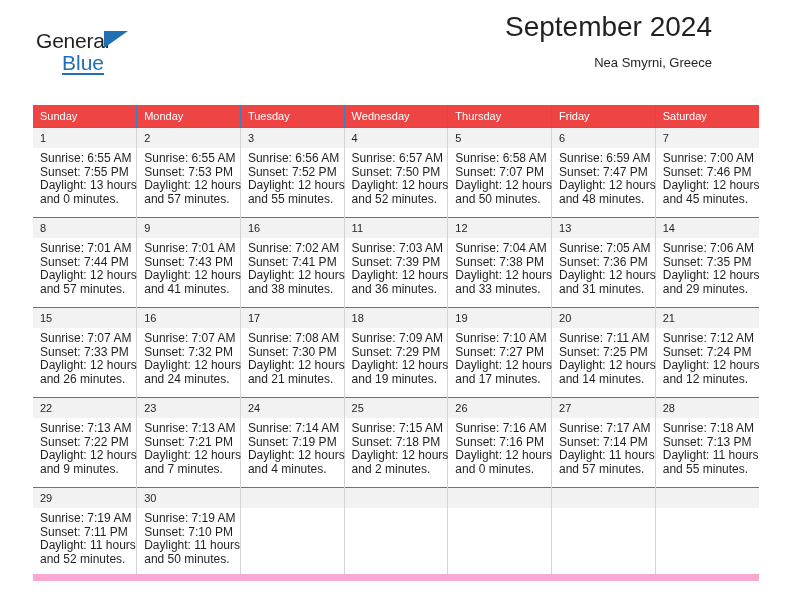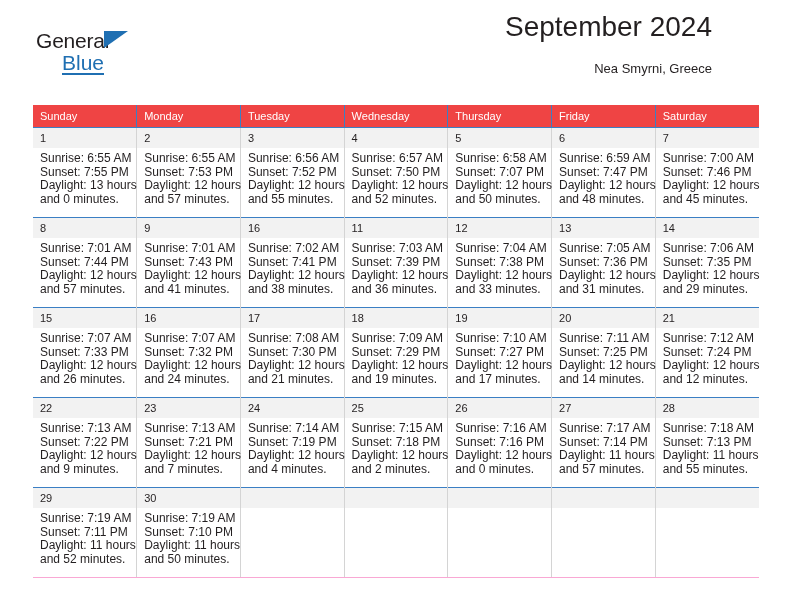--- a/index.html
+++ b/index.html
@@ -76,21 +76,21 @@
     font-size: 28px;
     font-weight: normal;
     color: #231f20;
     line-height: 34px;
     white-space: nowrap;
   }
   .cal-subtitle {
     font-size: 13px;
     color: #231f20;
     line-height: 18px;
-    margin-top: 16px;
+    margin-top: 10px;
     white-space: nowrap;
   }
 
   
   .cal-wrap {
     position: absolute;
     left: 33px;
     top: 105px;
     width: 726px;
   }
@@ -114,21 +114,21 @@
     vertical-align: top;
     padding: 0;
     border-top: 1px solid #3b7fc4;
     border-right: 1px solid #d4d4d4;
     height: 90px;
     box-sizing: border-box;
     background: #ffffff;
   }
   table.cal td:last-child { border-right: none; }
   table.cal th:last-child { border-right: none; }
-  table.cal tr.week:last-child td { border-bottom: 1px solid #f9a8d4; }
+  table.cal tr.week:last-child td { border-bottom: 7px solid #f9a8d4; }
 
   .daynum {
     display: block;
     background: #f2f2f2;
     font-size: 11px;
     color: #231f20;
     padding: 4px 0 4px 7px;
     line-height: 12px;
     height: 20px;
     box-sizing: border-box;

